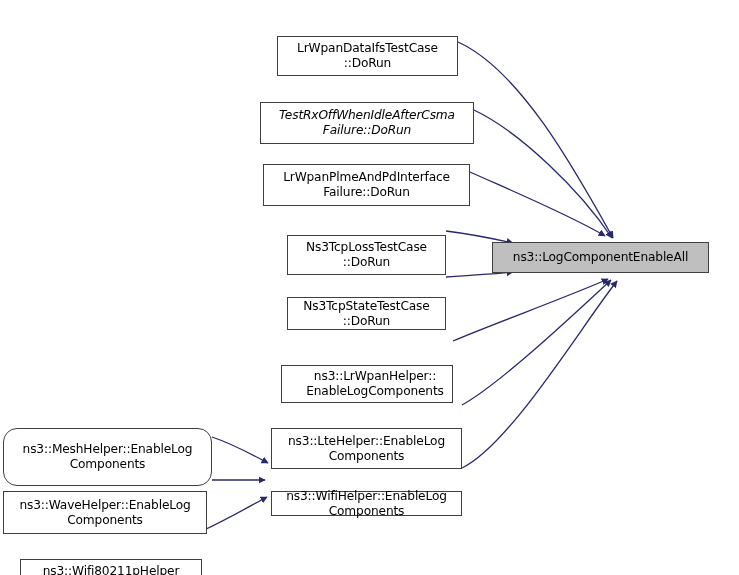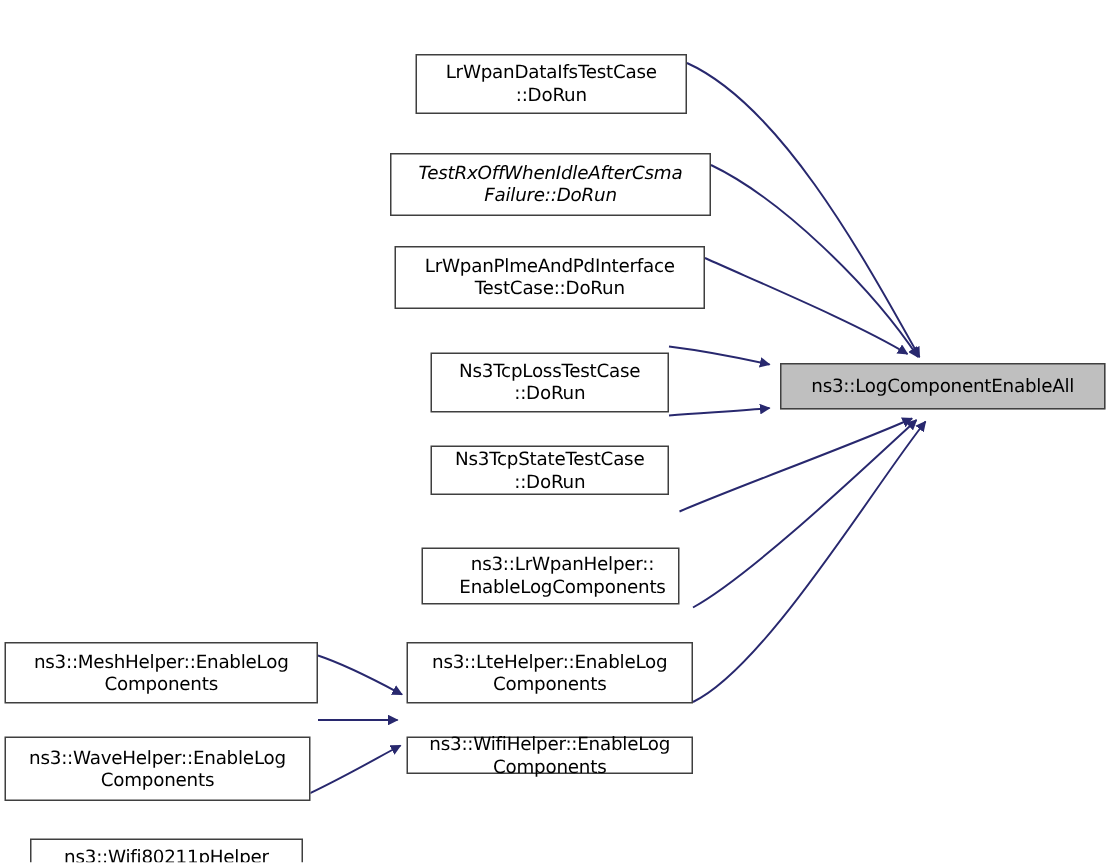--- a/index.html
+++ b/index.html
@@ -80,33 +80,33 @@
         <path d="M202,531 C228,519 250,506 267,497" marker-end="url(#arrow)" stroke="#28286e"></path>
       </g>
   </svg>
 
   <div id="node-layer">
       <div class="node caller" style="left: 277px; top: 4px; width: 181px; height: 40px;"><span class="node-label">LrWpanDataIfsTestCase
 ::DoRun</span></div>
       <div class="node caller" style="left: 260px; top: 70px; width: 214px; height: 42px; font-style: italic;"><span class="node-label">TestRxOffWhenIdleAfterCsma
 Failure::DoRun</span></div>
       <div class="node caller" style="left: 263px; top: 132px; width: 207px; height: 42px;"><span class="node-label">LrWpanPlmeAndPdInterface
-TestCase::DoRun</span></div>
+Failure::DoRun</span></div>
       <div class="node caller" style="left: 287px; top: 203px; width: 159px; height: 40px;"><span class="node-label">Ns3TcpLossTestCase
 ::DoRun</span></div>
       <div class="node caller" style="left: 287px; top: 265px; width: 159px; height: 33px;"><span class="node-label">Ns3TcpStateTestCase
 ::DoRun</span></div>
       <div class="node caller" style="left: 281px; top: 333px; width: 172px; height: 38px; padding-left: 16px;"><span class="node-label">ns3::LrWpanHelper::
 EnableLogComponents</span></div>
       <div class="node caller" style="left: 271px; top: 396px; width: 191px; height: 41px;"><span class="node-label">ns3::LteHelper::EnableLog
 Components</span></div>
       <div class="node caller" style="left: 271px; top: 459px; width: 191px; height: 25px;"><span class="node-label">ns3::WifiHelper::EnableLog
 Components</span></div>
-      <div class="node caller" style="left: 3px; top: 396px; width: 209px; height: 41px;"><span class="node-label">ns3::MeshHelper::EnableLog
+      <div class="node caller" style="left: 3px; top: 396px; width: 209px; height: 58px; border-radius: 14px;"><span class="node-label">ns3::MeshHelper::EnableLog
 Components</span></div>
       <div class="node caller" style="left: 3px; top: 459px; width: 204px; height: 43px;"><span class="node-label">ns3::WaveHelper::EnableLog
 Components</span></div>
       <div class="node caller" style="left: 20px; top: 527px; width: 182px; height: 40px;"><span class="node-label">ns3::Wifi80211pHelper
 ::EnableLogComponents</span></div>
-      <div class="node target" style="left: 520px; top: 242px; width: 217px; height: 31px;"><span class="node-label">ns3::LogComponentEnableAll</span></div>
+      <div class="node target" style="left: 492px; top: 242px; width: 217px; height: 31px;"><span class="node-label">ns3::LogComponentEnableAll</span></div>
     </div>
 
 </div>
 
 </body></html>

